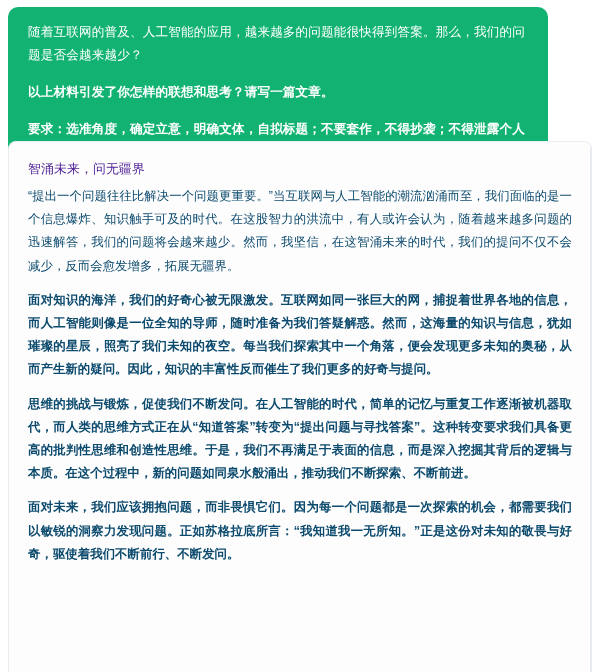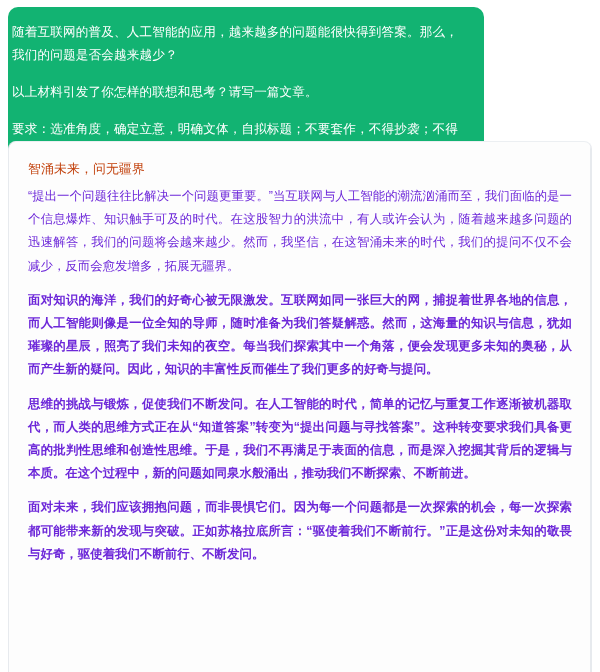--- a/index.html
+++ b/index.html
@@ -20,65 +20,66 @@
     position: relative;
     background: #ffffff;
     box-sizing: border-box;
   }
 
   
   .prompt-card {
     position: absolute;
     left: 8px;
     top: 7px;
-    width: 476px;
+    width: 540px;
     box-sizing: border-box;
     background: #12b372;
     border-radius: 10px;
-    padding: 14px 16px 16px 4px;
+    padding: 14px 16px 16px 20px;
   }
   .prompt-line {
     color: #ffffff;
     font-size: 12.6px;
     line-height: 23px;
     letter-spacing: 0.15px;
     margin: 0;
     word-break: break-all;
   }
   .prompt-line + .prompt-line {
     margin-top: 14px;
+    font-weight: bold;
   }
 
   
   .article-card {
     position: absolute;
     left: 8px;
     top: 141px;
     width: 584px;
     height: 540px;
     box-sizing: border-box;
     background: #fdfdfd;
     border: 1px solid #e7eaee;
     border-top: 1px solid #eceff2;
     border-radius: 8px 8px 0 0;
     padding: 17px 19px 0 19px;
     overflow: hidden;
   }
 
   .article-title {
-    color: #c2410c;
+    color: #4c1d95;
     font-size: 12.8px;
     line-height: 20px;
     margin: 0 0 6px 0;
     font-weight: normal;
     letter-spacing: 0.2px;
   }
 
   .article-body p {
-    color: #6d28d9;
+    color: #0c4a6e;
     font-size: 12.4px;
     line-height: 23.2px;
     margin: 0;
     text-align: justify;
     text-justify: inter-ideograph;
     letter-spacing: 0.05px;
     word-break: break-all;
   }
   .article-body p + p {
     margin-top: 11px;
@@ -108,18 +109,18 @@
 
   <div class="article-card">
     <div class="card-edge"></div>
 
     <h1 class="article-title">智涌未来，问无疆界</h1>
 
     <div class="article-body">
       <p>“提出一个问题往往比解决一个问题更重要。”当互联网与人工智能的潮流汹涌而至，我们面临的是一个信息爆炸、知识触手可及的时代。在这股智力的洪流中，有人或许会认为，随着越来越多问题的迅速解答，我们的问题将会越来越少。然而，我坚信，在这智涌未来的时代，我们的提问不仅不会减少，反而会愈发增多，拓展无疆界。</p>
       <p>面对知识的海洋，我们的好奇心被无限激发。互联网如同一张巨大的网，捕捉着世界各地的信息，而人工智能则像是一位全知的导师，随时准备为我们答疑解惑。然而，这海量的知识与信息，犹如璀璨的星辰，照亮了我们未知的夜空。每当我们探索其中一个角落，便会发现更多未知的奥秘，从而产生新的疑问。因此，知识的丰富性反而催生了我们更多的好奇与提问。</p>
       <p>思维的挑战与锻炼，促使我们不断发问。在人工智能的时代，简单的记忆与重复工作逐渐被机器取代，而人类的思维方式正在从“知道答案”转变为“提出问题与寻找答案”。这种转变要求我们具备更高的批判性思维和创造性思维。于是，我们不再满足于表面的信息，而是深入挖掘其背后的逻辑与本质。在这个过程中，新的问题如同泉水般涌出，推动我们不断探索、不断前进。</p>
-      <p>面对未来，我们应该拥抱问题，而非畏惧它们。因为每一个问题都是一次探索的机会，每一次探索都可能带来新的发现与突破。正如苏格拉底所言：“驱使着我们不断前行。”正是这份对未知的敬畏与好奇，驱使着我们不断前行、不断发问。</p>
+      <p>面对未来，我们应该拥抱问题，而非畏惧它们。因为每一个问题都是一次探索的机会，都需要我们以敏锐的洞察力发现问题。正如苏格拉底所言：“我知道我一无所知。”正是这份对未知的敬畏与好奇，驱使着我们不断前行、不断发问。</p>
 
     </div>
   </div>
 
 </div>
 
 </body></html>

